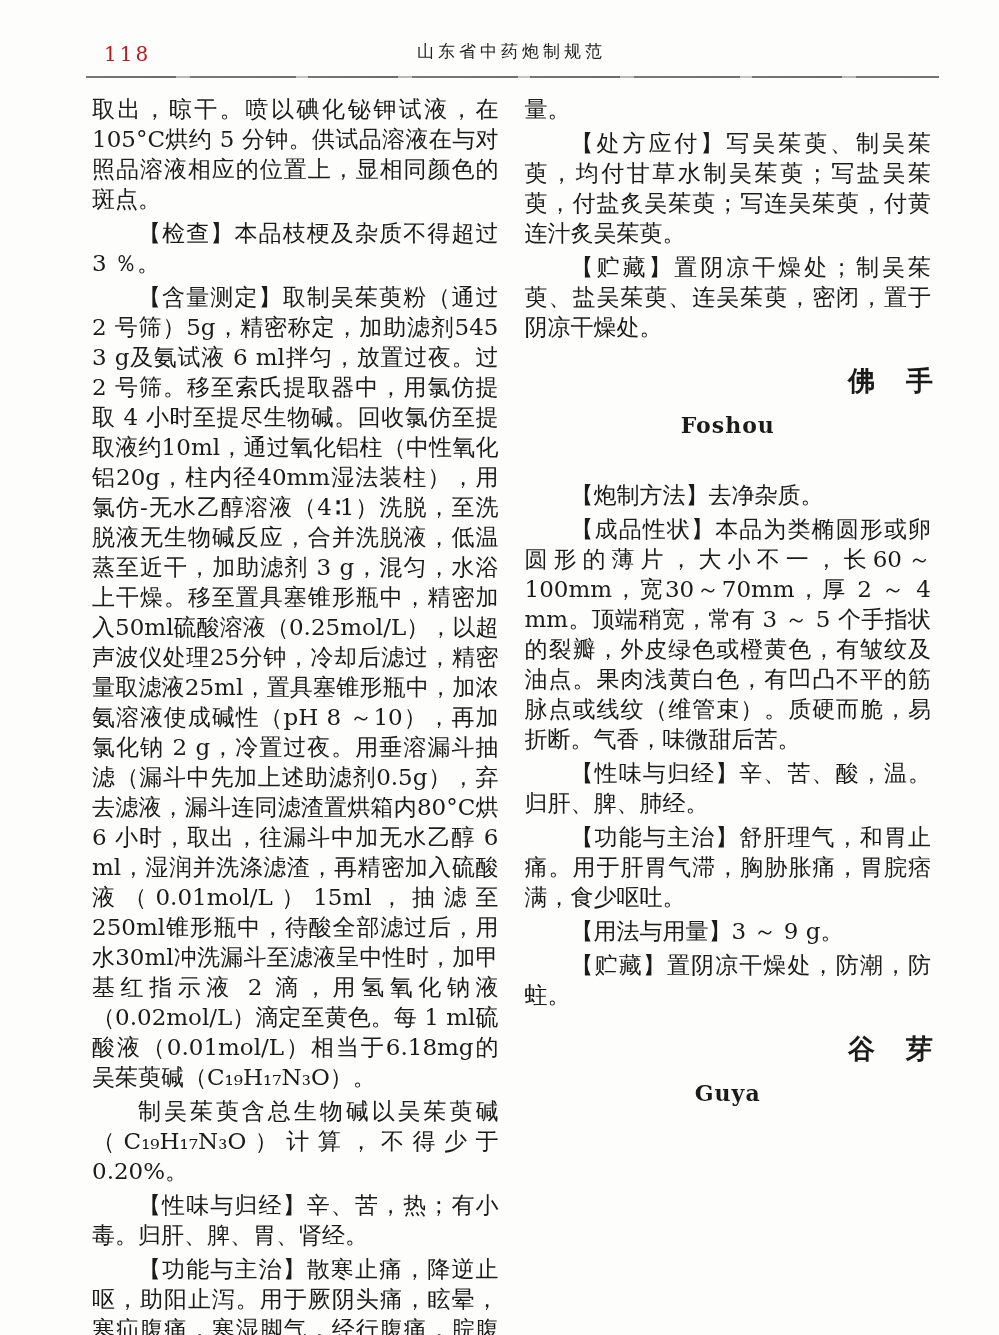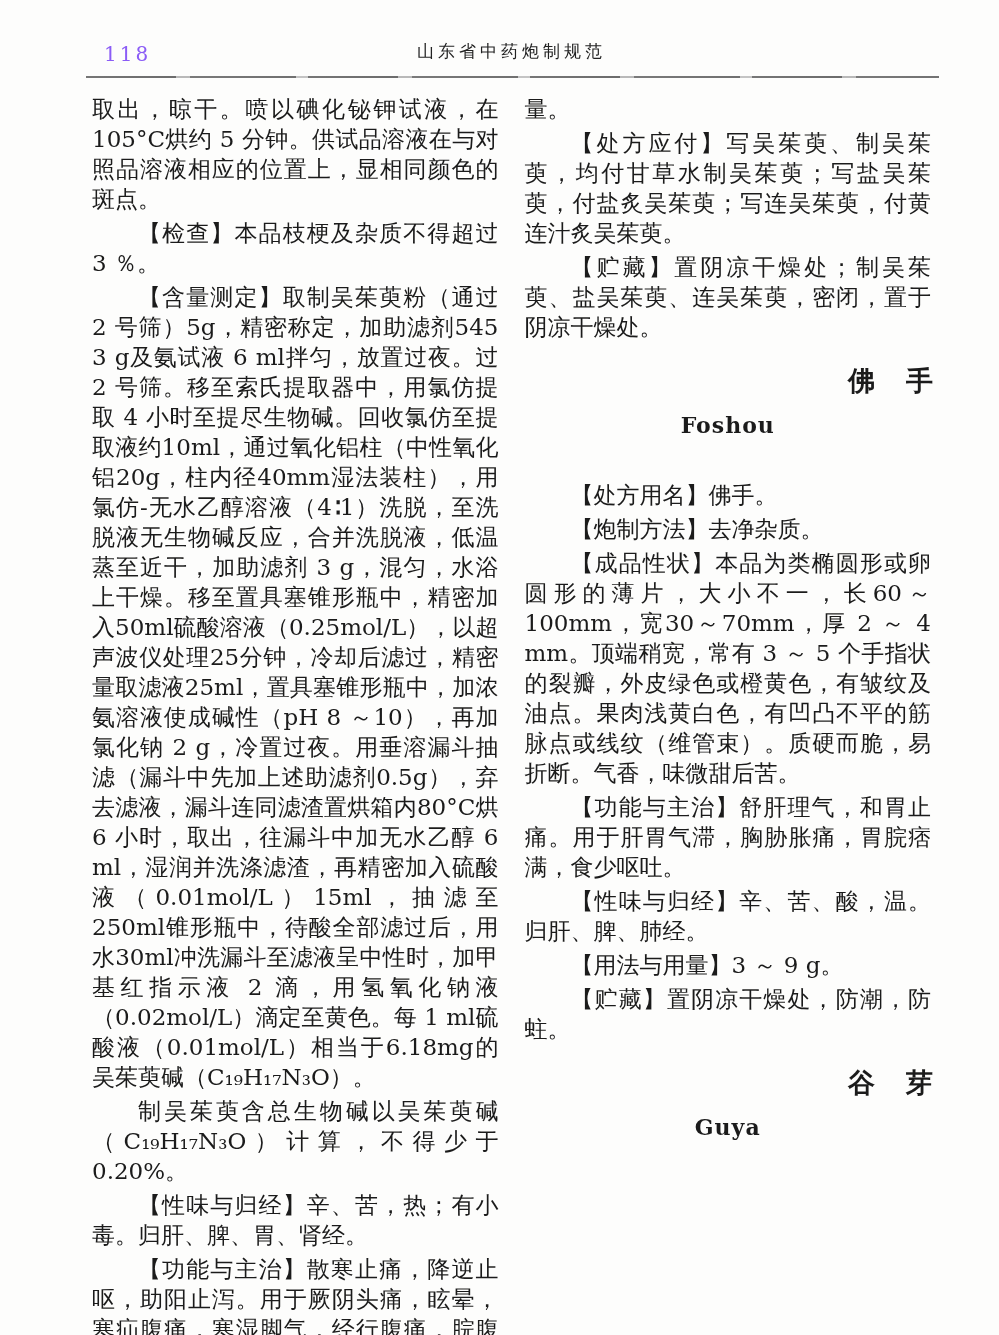--- a/index.html
+++ b/index.html
@@ -10,21 +10,21 @@
     background:#fdfdfc;
     overflow:hidden;
     font-family:"DejaVu Serif","Liberation Serif",serif;
     color:#1b1b1b;
   }
   .header {
     position:absolute; top:40px; left:88px; right:64px; height:30px;
   }
   .page-num {
     position:absolute; left:16px; top:2px;
-    font-size:20px; letter-spacing:3px; color:#8b5cf6;
+    font-size:20px; letter-spacing:3px; color:#b91c1c;
   }
   .book-title {
     display:block; text-align:center;
     font-size:17px; letter-spacing:4px; color:#222;
   }
   .rule {
     position:absolute; top:76px; left:86px; right:60px; height:2px;
     background:repeating-linear-gradient(90deg,
       #767676 0px, #6c6c6c 90px,
       #b9b9b9 90px, #b9b9b9 104px,
@@ -77,25 +77,24 @@
         <p class="para indent">制吴茱萸含总生物碱以吴茱萸碱（C₁₉H₁₇N₃O）计算，不得少于0.20%。</p>
         <p class="para indent">【性味与归经】辛、苦，热；有小毒。归肝、脾、胃、肾经。</p>
         <p class="para indent">【功能与主治】散寒止痛，降逆止呕，助阳止泻。用于厥阴头痛，眩晕，寒疝腹痛，寒湿脚气，经行腹痛，脘腹胀痛，呕吐吞酸，五更泄泻；外用治口疮。</p>
       </div>
     <div class="col" id="right-col">
         <p class="para">量。</p>
         <p class="para indent">【处方应付】写吴茱萸、制吴茱萸，均付甘草水制吴茱萸；写盐吴茱萸，付盐炙吴茱萸；写连吴茱萸，付黄连汁炙吴茱萸。</p>
         <p class="para indent">【贮藏】置阴凉干燥处；制吴茱萸、盐吴茱萸、连吴茱萸，密闭，置于阴凉干燥处。</p>
         <p class="heading-cn">佛　手</p>
         <p class="heading-py">Foshou</p>
-        <p class="para indent">【处方用名】佛手。</p>
         <p class="para indent">【炮制方法】去净杂质。</p>
         <p class="para indent">【成品性状】本品为类椭圆形或卵圆形的薄片，大小不一，长60～100mm，宽30～70mm，厚 2 ～ 4 mm。顶端稍宽，常有 3 ～ 5 个手指状的裂瓣，外皮绿色或橙黄色，有皱纹及油点。果肉浅黄白色，有凹凸不平的筋脉点或线纹（维管束）。质硬而脆，易折断。气香，味微甜后苦。</p>
+        <p class="para indent">【性味与归经】辛、苦、酸，温。归肝、脾、肺经。</p>
         <p class="para indent">【功能与主治】舒肝理气，和胃止痛。用于肝胃气滞，胸胁胀痛，胃脘痞满，食少呕吐。</p>
-        <p class="para indent">【性味与归经】辛、苦、酸，温。归肝、脾、肺经。</p>
         <p class="para indent">【用法与用量】3 ～ 9 g。</p>
         <p class="para indent">【贮藏】置阴凉干燥处，防潮，防蛀。</p>
         <p class="heading-cn">谷　芽</p>
         <p class="heading-py">Guya</p>
       </div>
   </div>
 
 </div>
 
 </body></html>

